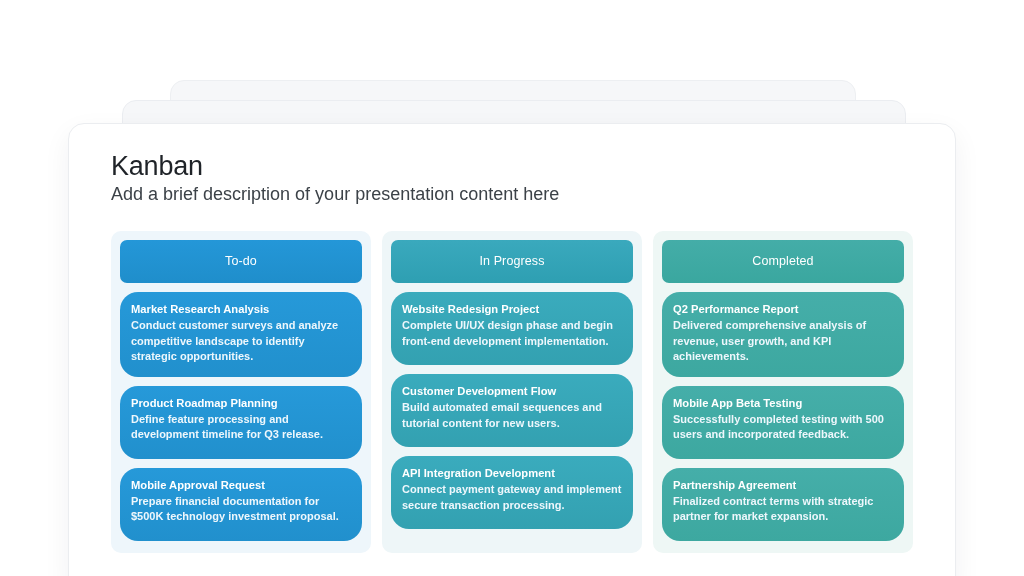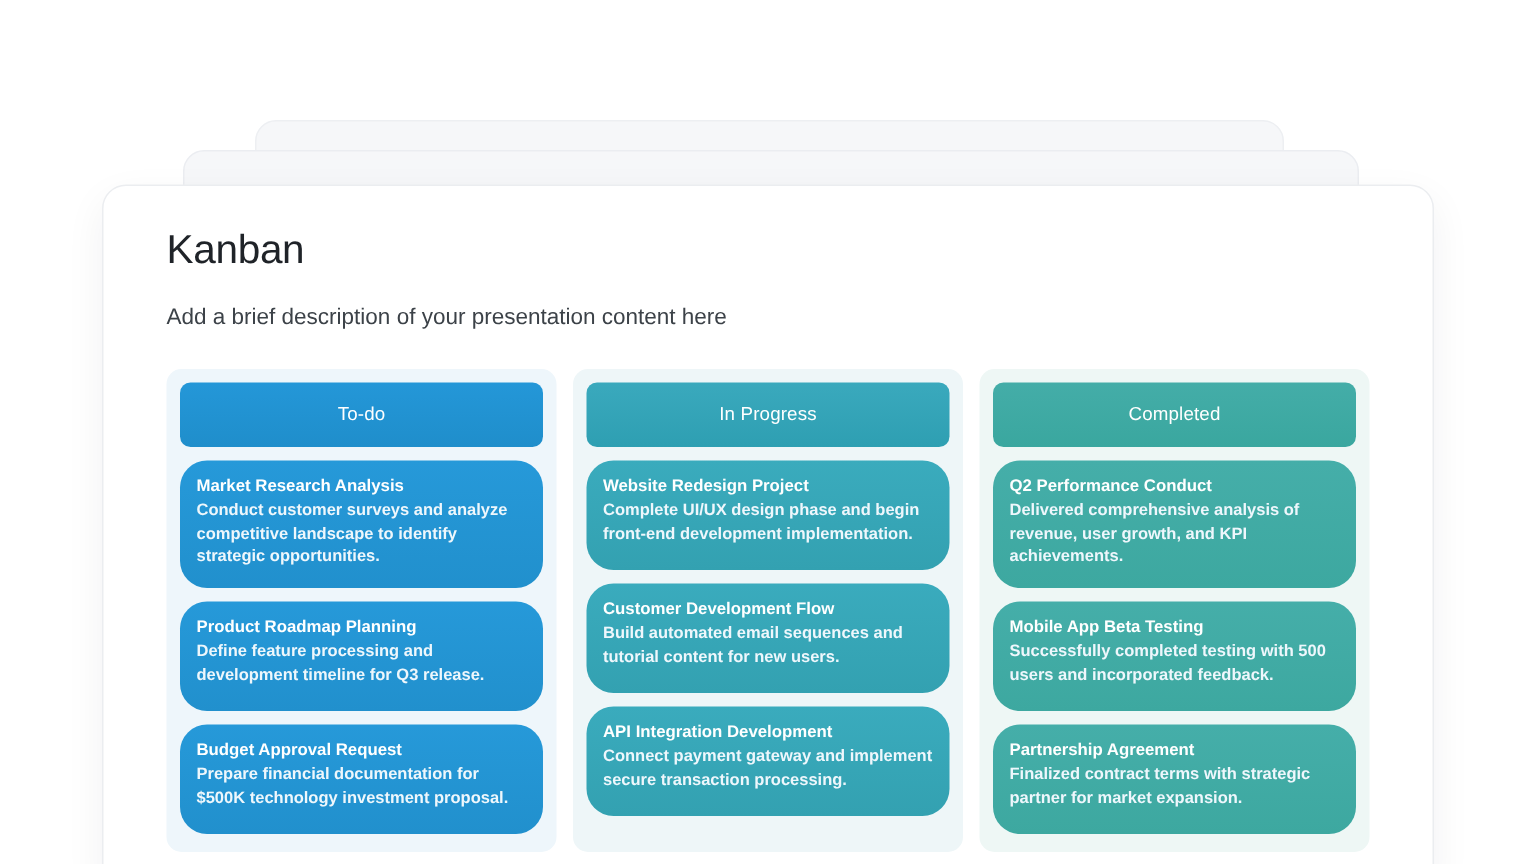--- a/index.html
+++ b/index.html
@@ -59,22 +59,22 @@
 
   #page-title {
     font-size: 27px;
     font-weight: 400;
     color: #1f2328;
     letter-spacing: -0.2px;
     line-height: 1.2;
   }
 
   #page-subtitle {
-    margin-top: 20px;
-    font-size: 15px;
+    margin-top: 1px;
+    font-size: 18px;
     font-weight: 400;
     color: #3c4248;
     line-height: 1.3;
   }
 
   
   #kanban-board {
     display: flex;
     gap: 11px;
     margin-top: 24px;
@@ -167,21 +167,21 @@
           <div class="card-title">Market Research Analysis</div>
           <div class="card-desc">Conduct customer surveys and analyze competitive landscape to identify strategic opportunities.</div>
         </div>
 
         <div class="kanban-card">
           <div class="card-title">Product Roadmap Planning</div>
           <div class="card-desc">Define feature processing and development timeline for Q3 release.</div>
         </div>
 
         <div class="kanban-card">
-          <div class="card-title">Budget Approval Request</div>
+          <div class="card-title">Mobile Approval Request</div>
           <div class="card-desc">Prepare financial documentation for $500K technology investment proposal.</div>
         </div>
       </div>
 
       <div class="kanban-column col-inprogress">
         <div class="column-header">In Progress</div>
 
         <div class="kanban-card">
           <div class="card-title">Website Redesign Project</div>
           <div class="card-desc">Complete UI/UX design phase and begin front-end development implementation.</div>
@@ -195,21 +195,21 @@
         <div class="kanban-card">
           <div class="card-title">API Integration Development</div>
           <div class="card-desc">Connect payment gateway and implement secure transaction processing.</div>
         </div>
       </div>
 
       <div class="kanban-column col-completed">
         <div class="column-header">Completed</div>
 
         <div class="kanban-card">
-          <div class="card-title">Q2 Performance Conduct</div>
+          <div class="card-title">Q2 Performance Report</div>
           <div class="card-desc">Delivered comprehensive analysis of revenue, user growth, and KPI achievements.</div>
         </div>
 
         <div class="kanban-card">
           <div class="card-title">Mobile App Beta Testing</div>
           <div class="card-desc">Successfully completed testing with 500 users and incorporated feedback.</div>
         </div>
 
         <div class="kanban-card">
           <div class="card-title">Partnership Agreement</div>

